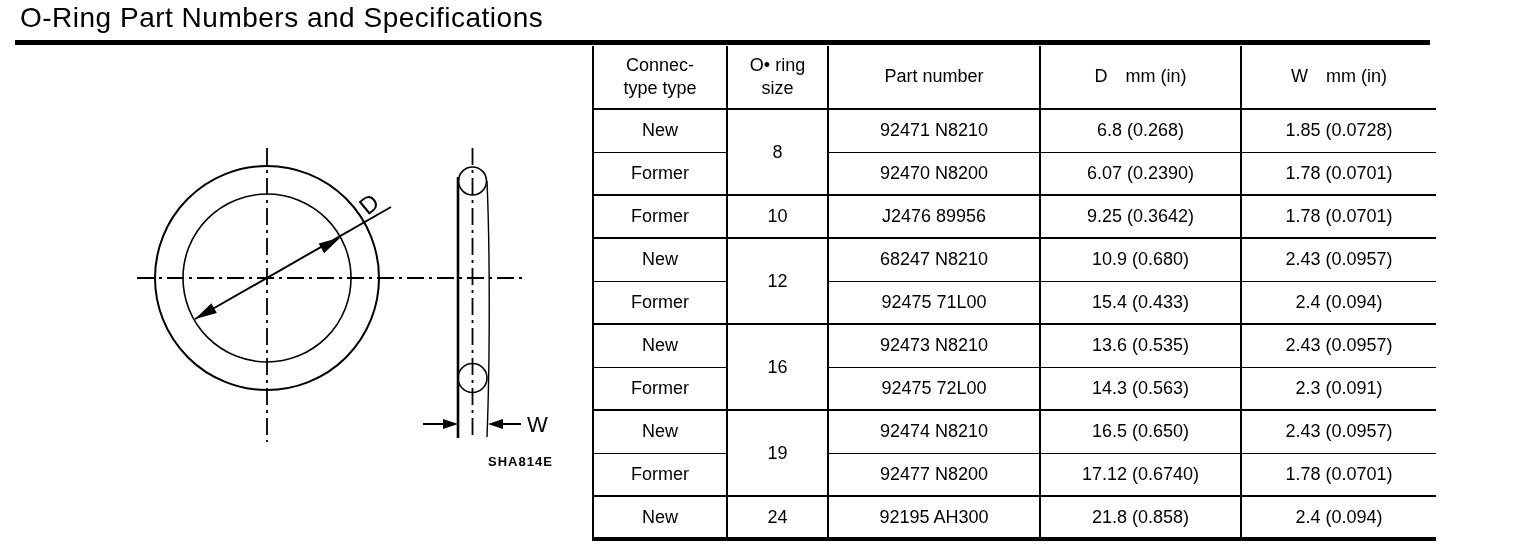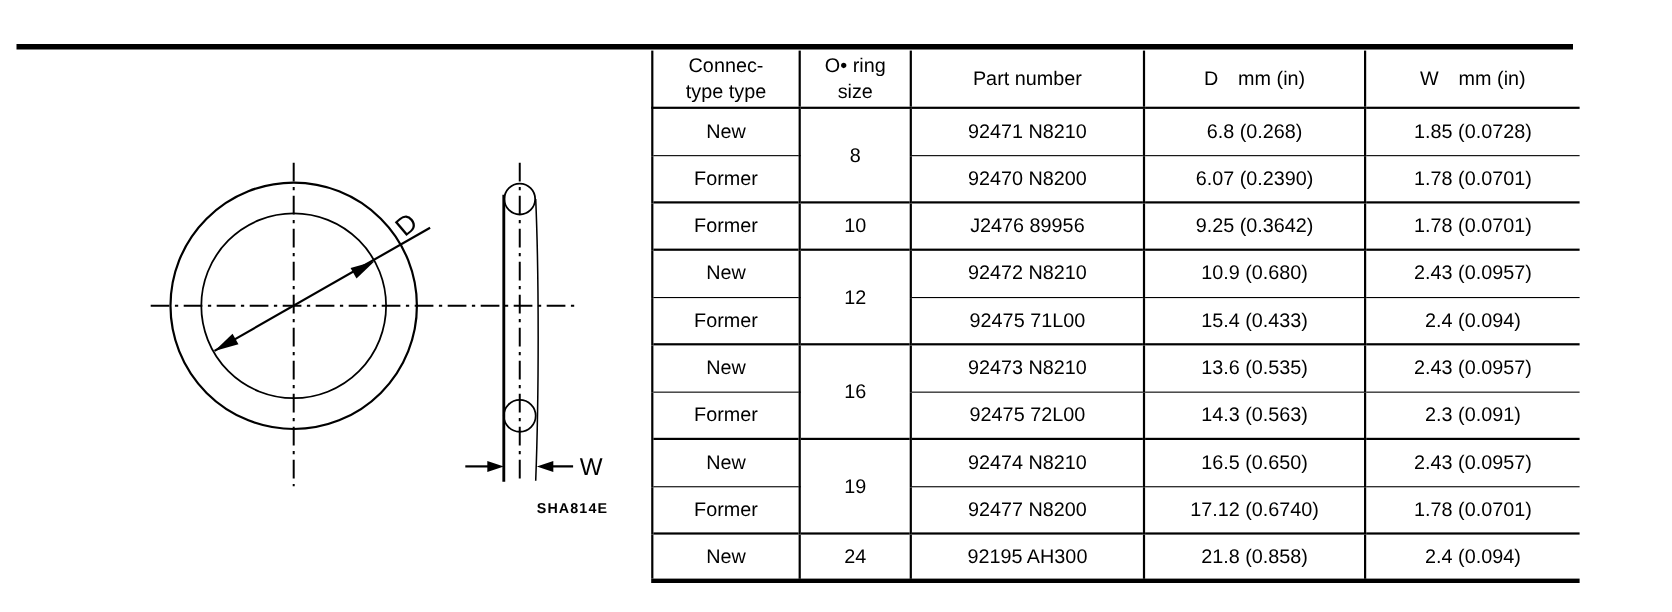--- a/index.html
+++ b/index.html
@@ -29,36 +29,37 @@
     border-collapse: collapse; table-layout: fixed;
     border-bottom: 4px solid #000;
   }
   .spec-table td, .spec-table th {
     border-left: 2px solid #000;
     padding: 0; text-align: center; vertical-align: middle;
     font-size: 18px; font-weight: 400;
     overflow: hidden;
   }
   .spec-table thead th { border-bottom: 2px solid #000; line-height: 1.3; }
-  .spec-table thead tr { height: 52px; }
+  .spec-table thead tr { height: 63px; }
   .spec-table tbody tr { height: 43px; }
   tr.g > td { border-top: 2px solid #000; }
   tr.i > td { border-top: 1px solid #000; }
   .c-conn { width: 132px; }
   .c-size { width: 99px; }
   .c-part { width: 210px; border-radius: 16px; }
   .c-d    { width: 199px; }
   .c-w    { width: 194px; }
   .hdr-dw { display: flex; justify-content: center; align-items: center; gap: 18px; }
 </style>
 </head>
 <body>
 
 <div class="page">
 
+  <div class="title">O-Ring Part Numbers and Specifications</div>
   <div class="title-rule"></div>
 
   <svg class="diagram-svg" viewBox="0 0 592 556" xmlns="http://www.w3.org/2000/svg">
 
     <g stroke="#000" fill="none">
       <circle cx="267" cy="278" r="112" stroke-width="2"></circle>
       <circle cx="267" cy="278" r="84" stroke-width="1.6"></circle>
       <path d="M267 148 V442" stroke-width="1.8" stroke-dasharray="17 5 3 5"></path>
       <path d="M137 278 H524" stroke-width="1.8" stroke-dasharray="17 5 3 5"></path>
       <path d="M195 319 L391 207" stroke-width="2"></path>
@@ -132,21 +133,21 @@
       <tr class="g">
         <td>Former</td>
         <td>10</td>
         <td>J2476 89956</td>
         <td>9.25 (0.3642)</td>
         <td>1.78 (0.0701)</td>
       </tr>
       <tr class="g">
         <td>New</td>
         <td rowspan="2">12</td>
-        <td>92472 N8210</td>
+        <td>68247 N8210</td>
         <td>10.9 (0.680)</td>
         <td>2.43 (0.0957)</td>
       </tr>
       <tr class="i">
         <td>Former</td>
         <td>92475 71L00</td>
         <td>15.4 (0.433)</td>
         <td>2.4 (0.094)</td>
       </tr>
       <tr class="g">

